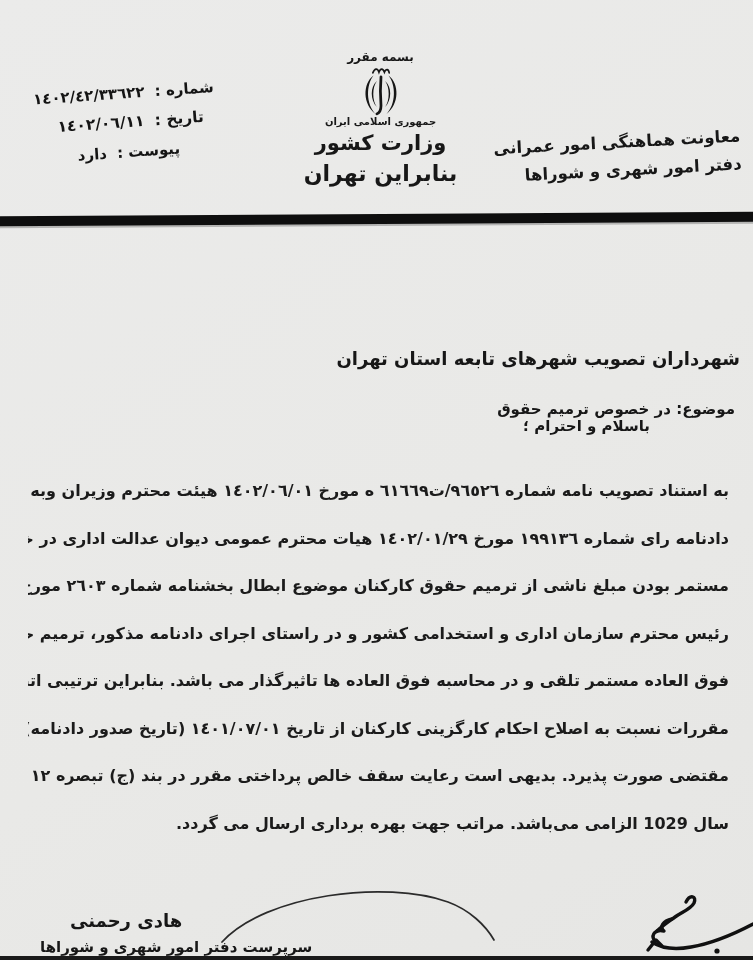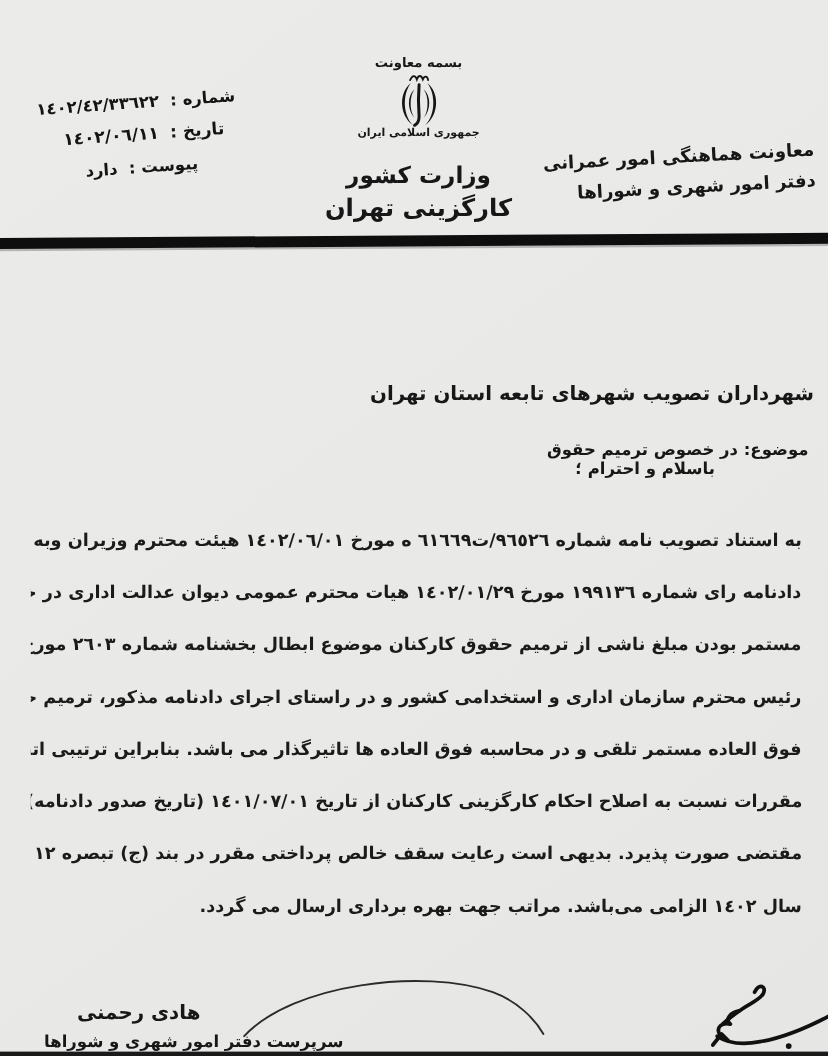--- a/index.html
+++ b/index.html
@@ -22,21 +22,21 @@
   .meta-row .lbl{margin-left:5px;}
   .meta-row.r1{margin-right:28px;}
   .meta-row.r2{margin-top:11px;margin-right:40px;font-size:15.5px;}
   .meta-row.r3{margin-top:12px;margin-right:66px;}
 
   
   .center-block{left:288px;top:50px;width:185px;text-align:center;}
   .bismillah{font-size:12px;font-weight:bold;}
   .emblem{margin:2px auto 0;width:46px;height:52px;display:block;}
   .republic{font-size:10px;font-weight:bold;margin-top:-2px;letter-spacing:0;}
-  .ministry{font-size:21px;font-weight:800;margin-top:20px;}
+  .ministry{font-size:21px;font-weight:800;margin-top:4px;}
   .governorate{font-size:22px;font-weight:800;margin-top:6px;}
 
   
   .right-block{right:12px;top:132px;width:215px;text-align:center;transform:rotate(-3deg);}
   .right-block .l1{font-size:16.5px;font-weight:800;white-space:nowrap;}
   .right-block .l2{font-size:16.5px;font-weight:800;white-space:nowrap;margin-top:9px;}
 
   
   .divider{left:-4px;top:214px;width:761px;height:10px;background:#0e0e0e;transform:rotate(-0.35deg);
     box-shadow:0 2px 0 rgba(20,20,20,.25);}
@@ -78,32 +78,32 @@
       <span class="lbl">تاریخ :</span>
       <span>١٤٠٢/٠٦/١١</span>
     </div>
     <div class="meta-row r3">
       <span class="lbl">پیوست :</span>
       <span>دارد</span>
     </div>
   </div>
 
   <div class="abs center-block">
-    <div class="bismillah rtl">بسمه معاونت</div>
+    <div class="bismillah rtl">بسمه مقرر</div>
     <svg class="emblem" viewBox="0 0 64 76" aria-hidden="true">
       <path d="M20,10 C23,3 27,3 29,9 C31,3 35,3 37,9 C39,4 43,4 44,10" fill="none" stroke="#161616" stroke-width="2.4" stroke-linecap="round"></path>
       <path d="M32,16 C31,28 31,46 32,58 C32,64 30,68 26,70" fill="none" stroke="#161616" stroke-width="4" stroke-linecap="round"></path>
       <path d="M26,22 C16,30 16,50 26,60 C19,51 19,31 26,22 Z" fill="#161616"></path>
       <path d="M38,22 C48,30 48,50 38,60 C45,51 45,31 38,22 Z" fill="#161616"></path>
       <path d="M21,14 C5,26 5,56 24,70 C10,56 10,28 21,14 Z" fill="#161616"></path>
       <path d="M43,14 C59,26 59,56 40,70 C54,56 54,28 43,14 Z" fill="#161616"></path>
     </svg>
     <div class="republic rtl nowrap">جمهوری اسلامی ایران</div>
     <div class="ministry rtl nowrap">وزارت کشور</div>
-    <div class="governorate rtl nowrap">کارگزینی تهران</div>
+    <div class="governorate rtl nowrap">بنابراین تهران</div>
   </div>
 
   <div class="abs right-block">
     <div class="l1 rtl">معاونت هماهنگی امور عمرانی</div>
     <div class="l2 rtl">دفتر امور شهری و شوراها</div>
   </div>
 
   <div class="abs divider"></div>
 
   <div class="abs addressee rtl">شهرداران تصویب شهرهای تابعه استان تهران</div>
@@ -111,21 +111,21 @@
   <div class="abs salutation rtl">باسلام و احترام ؛</div>
 
   <div class="abs body-text">
     <div class="body-line">به استناد تصویب نامه شماره ٩٦٥٢٦/ت٦١٦٦٩ ه مورخ ١٤٠٢/٠٦/٠١ هیئت محترم وزیران وبه پیوست</div>
     <div class="body-line">دادنامه رای شماره ١٩٩١٣٦ مورخ ١٤٠٢/٠١/٢٩ هیات محترم عمومی دیوان عدالت اداری در خصوص</div>
     <div class="body-line">مستمر بودن مبلغ ناشی از ترمیم حقوق کارکنان موضوع ابطال بخشنامه شماره ٢٦٠٣ مورخ ١٤٠١/٠٨/٢٣</div>
     <div class="body-line">رئیس محترم سازمان اداری و استخدامی کشور و در راستای اجرای دادنامه مذکور، ترمیم حقوق به عنوان</div>
     <div class="body-line">فوق العاده مستمر تلقی و در محاسبه فوق العاده ها تاثیرگذار می باشد. بنابراین ترتیبی اتخاذ گردد: طبق</div>
     <div class="body-line">مقررات نسبت به اصلاح احکام کارگزینی کارکنان از تاریخ ١٤٠١/٠٧/٠١ (تاریخ صدور دادنامه) اقدام</div>
     <div class="body-line">مقتضی صورت پذیرد. بدیهی است رعایت سقف خالص پرداختی مقرر در بند (ج) تبصره ١٢ قانون بودجه</div>
-    <div class="body-line last">سال ١٤٠٢ الزامی می‌باشد. مراتب جهت بهره برداری ارسال می گردد.</div>
+    <div class="body-line last">سال 1029 الزامی می‌باشد. مراتب جهت بهره برداری ارسال می گردد.</div>
   </div>
 
   <div class="abs sig-name rtl">هادی رحمنی</div>
   <div class="abs sig-title rtl">سرپرست دفتر امور شهری و شوراها</div>
 
   <svg class="abs sig-arc" viewBox="0 0 285 62" aria-hidden="true">
     <path d="M4,58 C48,10 168,-4 230,18 C252,26 268,42 276,56" fill="none" stroke="#2b2b2b" stroke-width="1.7" stroke-linecap="round"></path>
   </svg>
 
   <svg class="abs sig-scribble" viewBox="0 0 155 96" aria-hidden="true">

